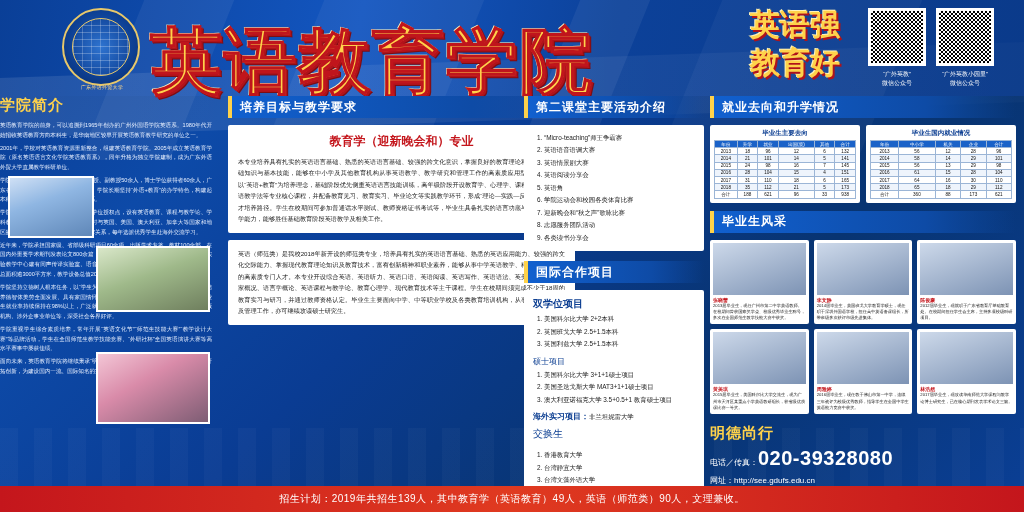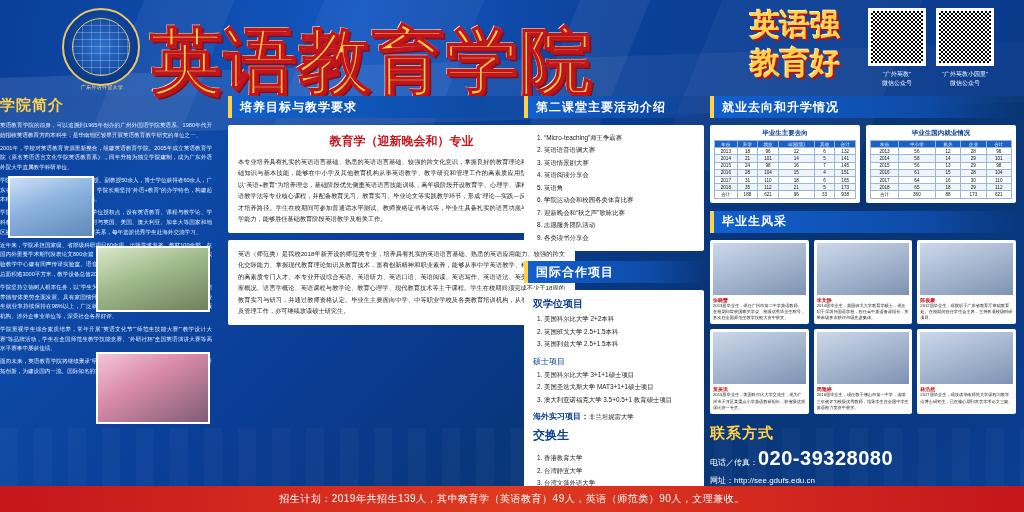--- a/index.html
+++ b/index.html
@@ -269,21 +269,21 @@
       <div class="sub" style="font-size:8px;font-weight:normal;color:#0d3f92;margin:5px 0 2px">硕士项目</div>
       <ol style="margin-left:11px">
         <li style="list-style:decimal">美国科尔比大学 3+1+1硕士项目</li>
         <li style="list-style:decimal">美国圣迭戈斯大学 MAT3+1+1硕士项目</li>
         <li style="list-style:decimal">澳大利亚诺福克大学 3.5+0.5+1 教育硕士项目</li>
       </ol>
       <div class="inline" style="margin:5px 0 2px">
         <span style="font-size:8px;font-weight:bold;color:#0d3f92">海外实习项目：</span>
         <span style="font-size:6.4px;color:#1b1b1b">非兰坦妮雷大学</span>
       </div>
-      <div class="sub" style="font-size:12px;font-weight:bold;color:#0d3f92;margin:5px 0 8px">交换生</div>
+      <div class="sub" style="font-size:10px;font-weight:normal;color:#0d3f92;margin:5px 0 8px">交换生</div>
       <ol style="margin-left:11px">
         <li style="list-style:decimal">香港教育大学</li>
         <li style="list-style:decimal">台湾静宜大学</li>
         <li style="list-style:decimal">台湾文藻外语大学</li>
         <li style="list-style:decimal">台湾实践大学</li>
         <li style="list-style:decimal">美国西北州立大学</li>
       </ol>
     </div>
   </div>
 
@@ -465,21 +465,21 @@
         </div>
         <div class="alum">
           <div class="pic"></div>
           <div class="nm">林浩然</div>
           <div class="tx">2017届毕业生，现攻读华南师范大学课程与教学论博士研究生，已在核心期刊发表学术论文三篇。</div>
         </div>
       </div>
 
     <div style="height:10px"></div>
     <div class="contact">
-      <div class="t">联系方式</div>
+      <div class="t">明德尚行</div>
       <div class="inline">
         <span class="l">电话／传真：</span>
         <span class="ph">020-39328080</span>
       </div>
       <div class="inline" style="margin-top:2px">
         <span class="l">网址：</span>
         <span class="l">http://see.gdufs.edu.cn</span>
       </div>
     </div>
   </div>

